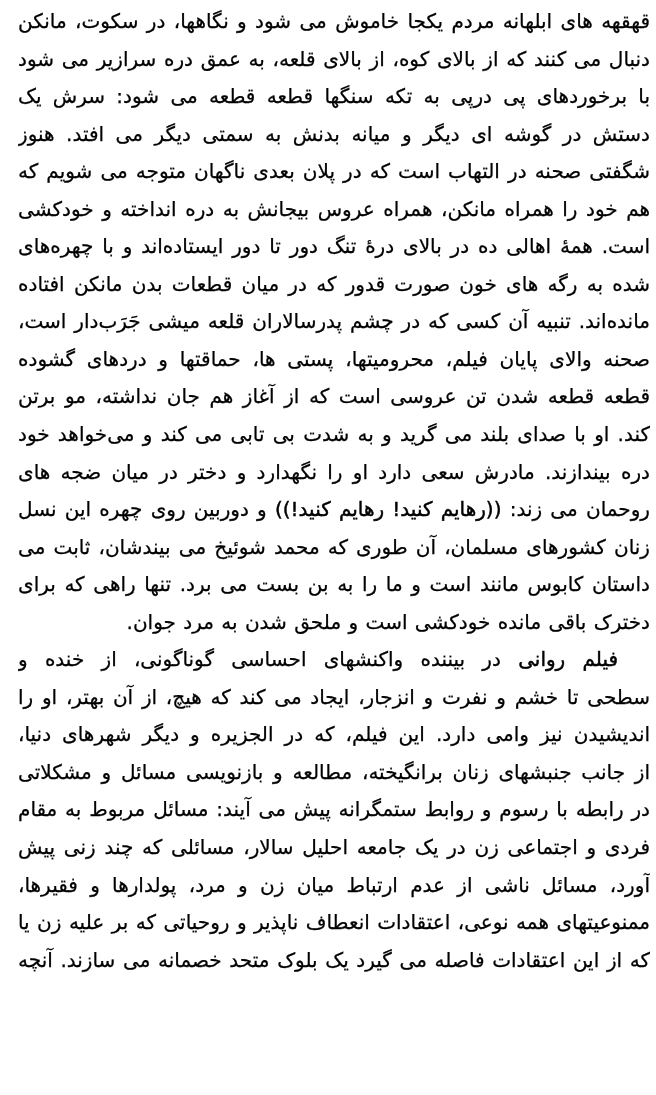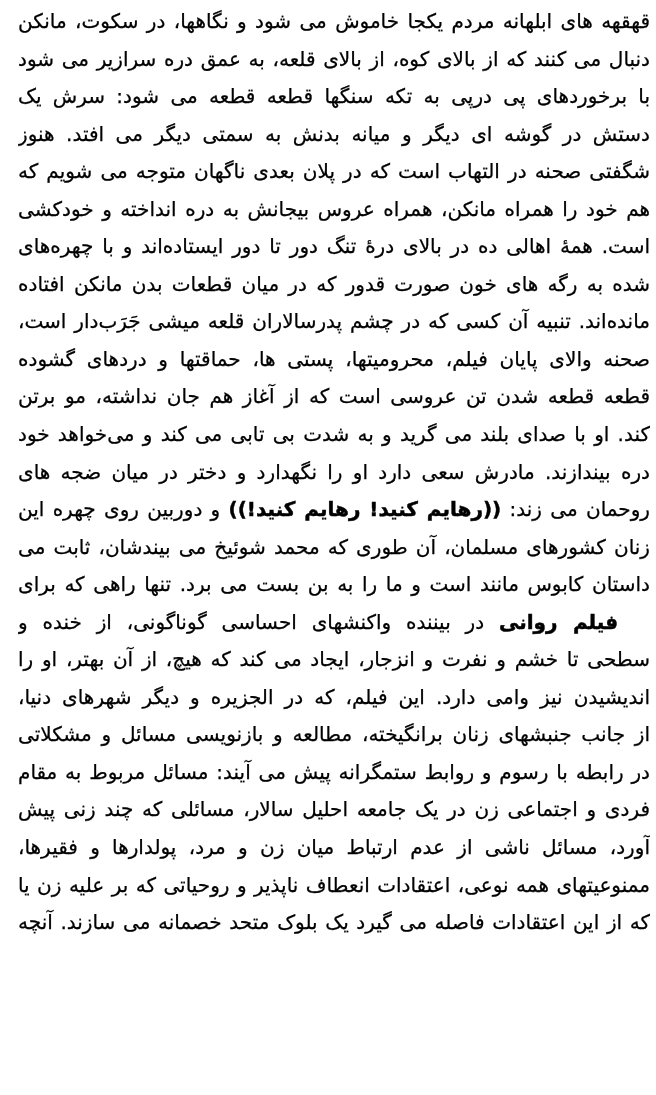--- a/index.html
+++ b/index.html
@@ -37,21 +37,21 @@
     word-spacing: 1px;
   }
   .line.end {
     text-align: right;
     text-align-last: right;
   }
   .line.indent {
     padding-right: 32px;
   }
   .seg.bold {
-    font-weight: bold;
+    font-weight: normal;
     -webkit-text-stroke: 0.45px #000000;
   }
 </style>
 </head>
 <body>
 
 <div class="page">
   <div class="text-block" style="color: rgb(0, 0, 0);">
       <div class="para">
         <div class="line"><span class="seg">قهقهه های ابلهانه مردم یکجا خاموش می شود و نگاهها، در سکوت، مانکن را</span></div>
@@ -63,20 +63,21 @@
         <div class="line"><span class="seg">است. همۀ اهالی ده در بالای درۀ تنگ دور تا دور ایستاده‌اند و با چهره‌های مسخ</span></div>
         <div class="line"><span class="seg">شده به رگه های خون صورت قدور که در میان قطعات بدن مانکن افتاده خیره</span></div>
         <div class="line"><span class="seg">مانده‌اند. تنبیه آن کسی که در چشم پدرسالاران قلعه میشی جَرَب‌دار است، در این</span></div>
         <div class="line"><span class="seg">صحنه والای پایان فیلم، محرومیتها، پستی ها، حماقتها و دردهای گشوده نشدۀ یک</span></div>
         <div class="line"><span class="seg">قطعه قطعه شدن تن عروسی است که از آغاز هم جان نداشته، مو برتن بیننده سیخ می</span></div>
         <div class="line"><span class="seg">کند. او با صدای بلند می گرید و به شدت بی تابی می کند و می‌خواهد خود را به</span></div>
         <div class="line"><span class="seg">دره بیندازند. مادرش سعی دارد او را نگهدارد و دختر در میان ضجه های ناامیدانه‌اش</span></div>
         <div class="line"><span class="seg">روحمان می زند: </span><span class="seg bold">((رهایم کنید! رهایم کنید!))</span><span class="seg"> و دوربین روی چهره این نسل آینده</span></div>
         <div class="line"><span class="seg">زنان کشورهای مسلمان، آن طوری که محمد شوئیخ می بیندشان، ثابت می ماند.</span></div>
         <div class="line"><span class="seg">داستان کابوس مانند است و ما را به بن بست می برد. تنها راهی که برای این</span></div>
+        <div class="line end"><span class="seg">دخترک باقی مانده خودکشی است و ملحق شدن به مرد جوان.</span></div>
       </div>
       <div class="para">
         <div class="line indent"><span class="seg bold">فیلم روانی</span><span class="seg"> در بیننده واکنشهای احساسی گوناگونی، از خنده و افسوسهای</span></div>
         <div class="line"><span class="seg">سطحی تا خشم و نفرت و انزجار، ایجاد می کند که هیچ، از آن بهتر، او را به</span></div>
         <div class="line"><span class="seg">اندیشیدن نیز وامی دارد. این فیلم، که در الجزیره و دیگر شهرهای دنیا، واکنشهایی</span></div>
         <div class="line"><span class="seg">از جانب جنبشهای زنان برانگیخته، مطالعه و بازنویسی مسائل و مشکلاتی است که</span></div>
         <div class="line"><span class="seg">در رابطه با رسوم و روابط ستمگرانه پیش می آیند: مسائل مربوط به مقام و سرنوشت</span></div>
         <div class="line"><span class="seg">فردی و اجتماعی زن در یک جامعه احلیل سالار، مسائلی که چند زنی پیش می</span></div>
         <div class="line"><span class="seg">آورد، مسائل ناشی از عدم ارتباط میان زن و مرد، پولدارها و فقیرها، سرکوفتگی</span></div>
         <div class="line"><span class="seg">ممنوعیتهای همه نوعی، اعتقادات انعطاف ناپذیر و روحیاتی که بر علیه زن یا مردی</span></div>

